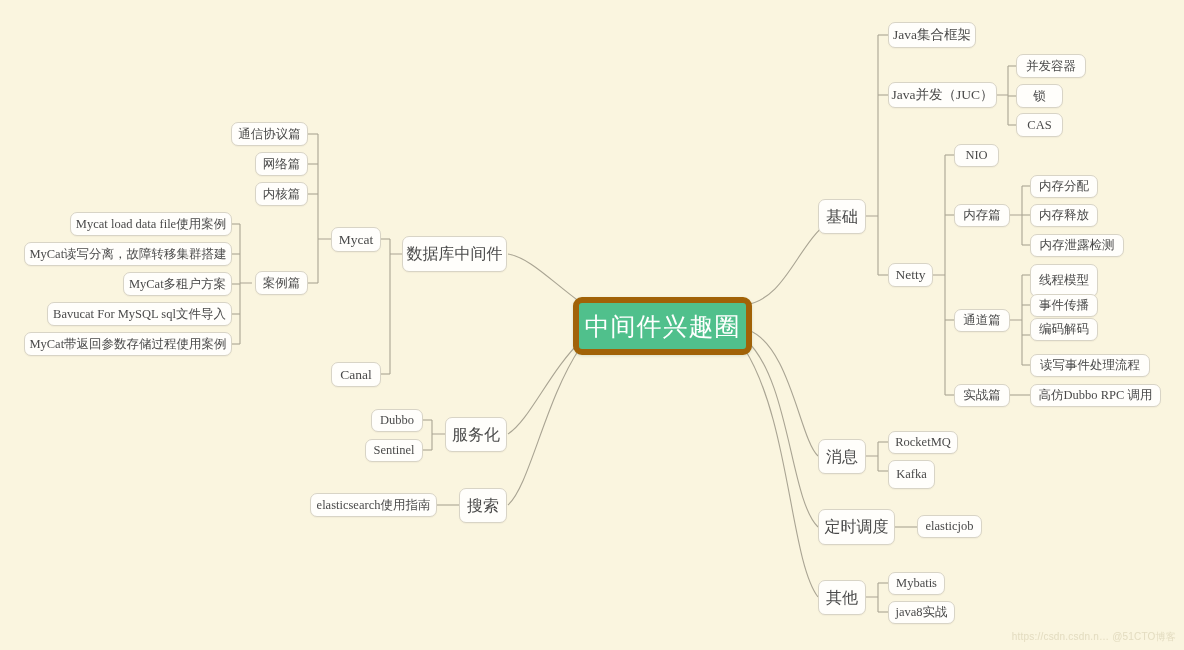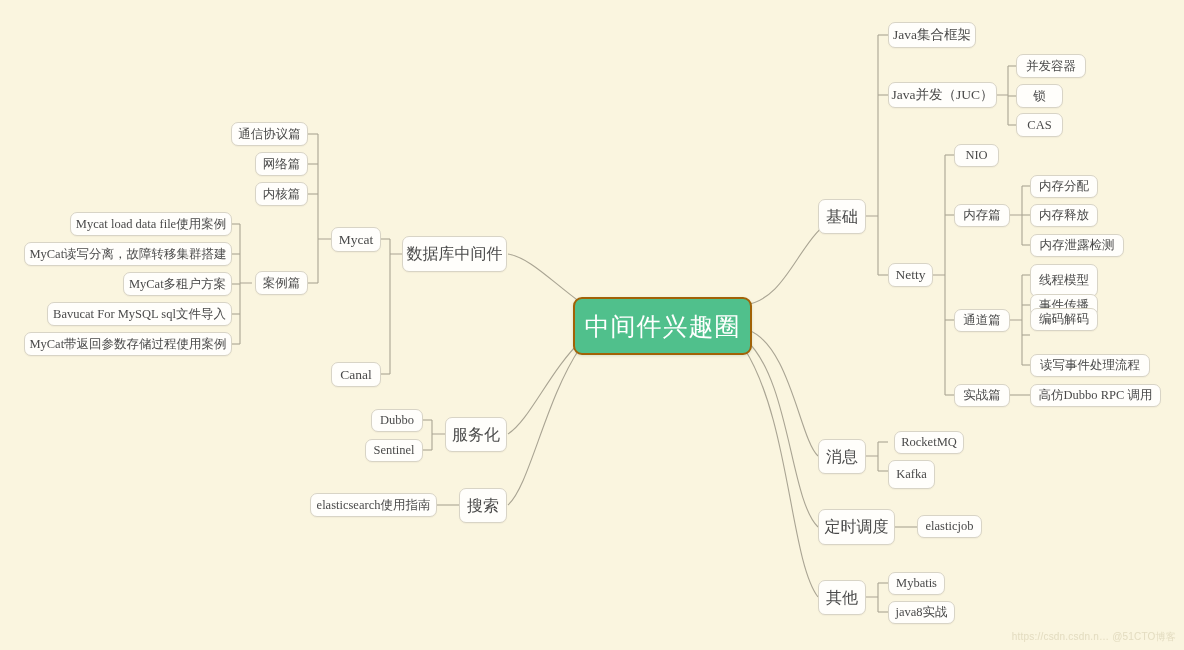--- a/index.html
+++ b/index.html
@@ -36,21 +36,21 @@
     display: flex;
     align-items: center;
     justify-content: center;
     white-space: nowrap;
     line-height: 1;
     padding: 0 9px;
     box-shadow: 0 1px 1px rgba(120,110,80,0.06);
   }
   .node.root {
     background: #50c08c;
-    border: 2px solid #a16207;
+    border: 6px solid #a16207;
     color: #ffffff;
     border-radius: 9px;
     box-shadow: 0 1px 3px rgba(80,120,100,0.18);
   }
   .lvl1 { font-size: 16px; }
   .lvl2 { font-size: 13.5px; border-radius: 7px; }
   .lvl3 { font-size: 12.5px; }
   .rootlabel {
     font-family: "Liberation Sans", "DejaVu Sans", sans-serif;
     font-size: 25px;
@@ -277,41 +277,41 @@
   </div>
 
   <div class="node lvl3 cnbox" style="left:1030px; top:264px; width:68px; height:33px;">
     <span>线程模型</span>
   </div>
 
   <div class="node lvl3 cnbox" style="left:1030px; top:294px; width:68px; height:23px;">
     <span>事件传播</span>
   </div>
 
-  <div class="node lvl3 cnbox" style="left:1030px; top:308px; width:68px; height:23px;border-radius:7px;">
+  <div class="node lvl3 cnbox" style="left:1030px; top:318px; width:68px; height:23px;border-radius:7px;">
     <span>编码解码</span>
   </div>
 
   <div class="node lvl3 cnbox" style="left:1030px; top:354px; width:120px; height:23px;">
     <span>读写事件处理流程</span>
   </div>
 
   <div class="node lvl3 cnbox" style="left:954px; top:384px; width:56px; height:23px;">
     <span>实战篇</span>
   </div>
 
   <div class="node lvl3 mixed" style="left:1030px; top:384px; width:131px; height:23px;">
     <span>高仿Dubbo RPC 调用</span>
   </div>
 
   <div class="node lvl1 cnbox" style="left:818px; top:439px; width:48px; height:35px;">
     <span>消息</span>
   </div>
 
-  <div class="node lvl3 mixed" style="left:888px; top:431px; width:70px; height:23px;margin-left:6px;">
+  <div class="node lvl3 mixed" style="left:888px; top:431px; width:70px; height:23px;">
     <span>RocketMQ</span>
   </div>
 
   <div class="node lvl3 mixed" style="left:888px; top:460px; width:47px; height:29px;">
     <span>Kafka</span>
   </div>
 
   <div class="node lvl1 cnbox" style="left:818px; top:509px; width:77px; height:36px;">
     <span>定时调度</span>
   </div>

